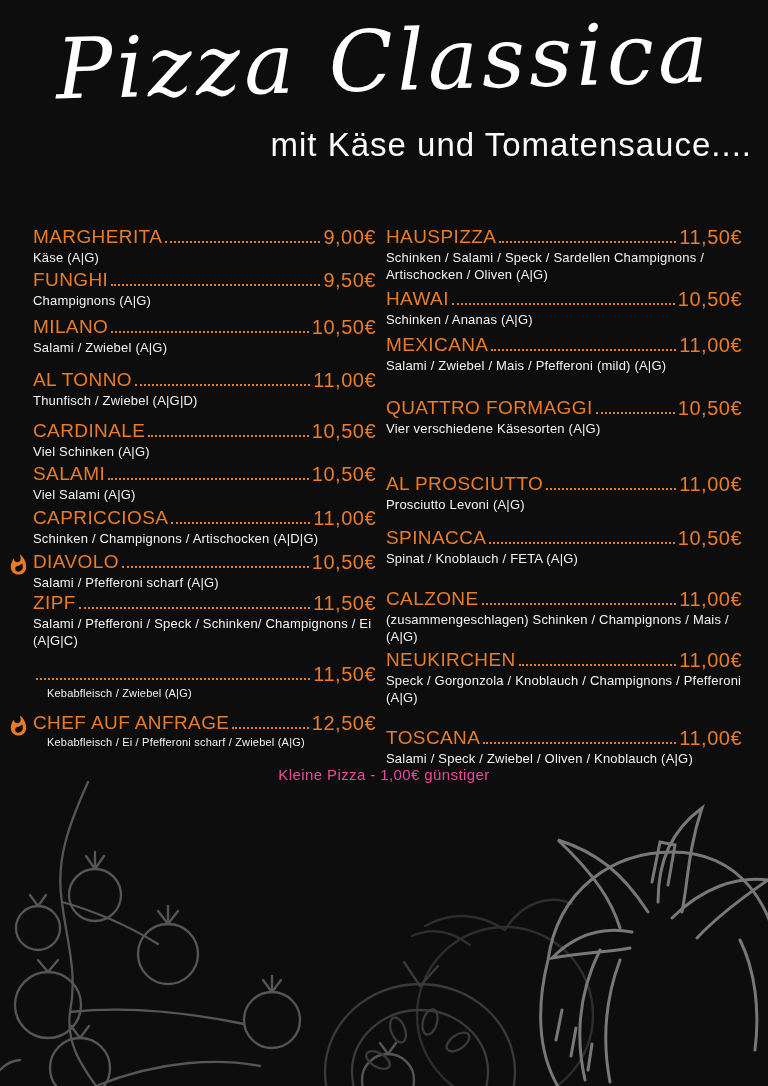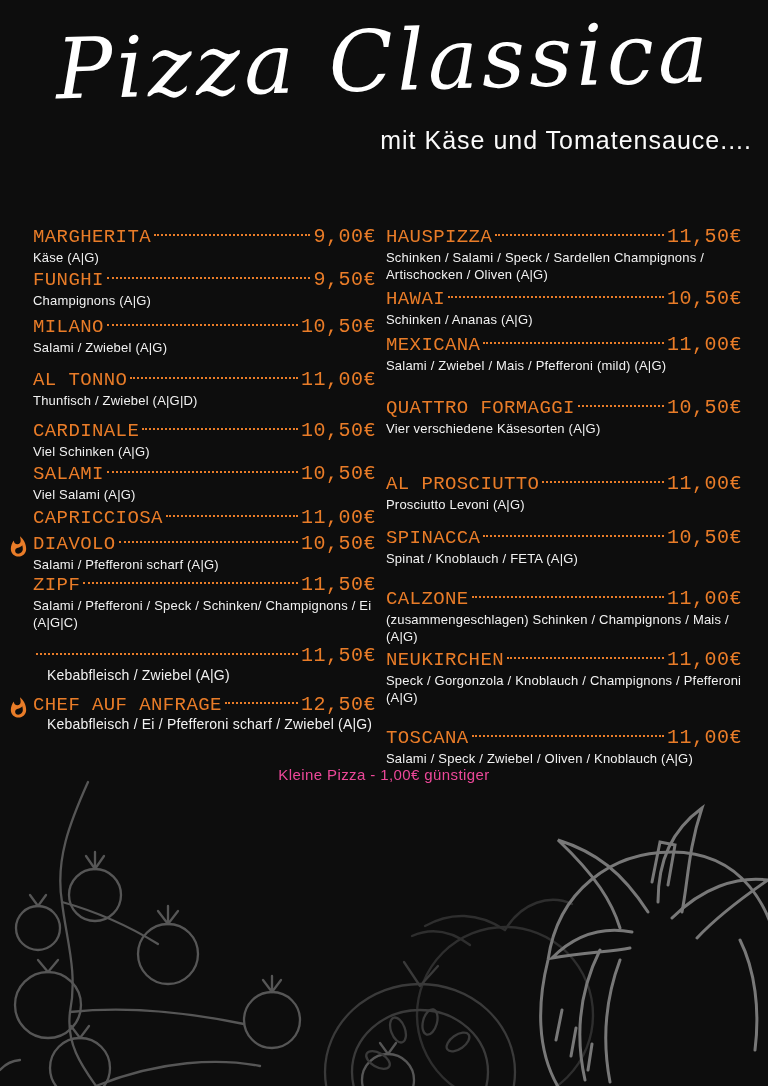--- a/index.html
+++ b/index.html
@@ -22,48 +22,48 @@
     text-align:center;
     font-family:"DejaVu Serif", serif;
     font-style:italic;font-weight:400;
     font-size:84px;line-height:118px;
     color:#ffffff;letter-spacing:4px;
     transform:rotate(-1.5deg);
     white-space:nowrap;
   }
   .subtitle{
     position:absolute;top:126px;right:16px;
-    font-size:25px;letter-spacing:1px;color:#fafafa;
+    font-size:33px;letter-spacing:1px;color:#fafafa;
     white-space:nowrap;
   }
 
   
   .col{position:absolute;top:226px;}
   .col-left{left:33px;width:343px;}
   .col-right{left:386px;width:356px;}
 
   .item{position:relative;}
-  .name-row{display:flex;align-items:center;font-family:Liberation Mono, monospace;}
+  .name-row{display:flex;align-items:flex-end;}
   .name{
     color:var(--accent);font-size:19px;letter-spacing:.4px;
     white-space:nowrap;line-height:22px;
   }
   .leader{
     flex:1;border-bottom:2px dotted var(--accent);
     margin:0 3px 5px 3px;min-width:12px;
   }
   .price{
     color:var(--accent);font-size:20px;letter-spacing:.5px;
     white-space:nowrap;line-height:22px;
   }
   .desc{
     color:var(--txt);font-size:13px;letter-spacing:.2px;
     line-height:17px;margin-top:1px;
   }
-  .desc.small{font-size:14px;line-height:14px;padding-left:14px;}
+  .desc.small{font-size:11px;line-height:14px;padding-left:14px;}
 
   .flame{
     position:absolute;left:-26px;top:1px;width:23px;height:26px;
   }
 
   
   .note{
     position:absolute;top:766px;left:0;width:100%;
     text-align:center;font-size:15px;letter-spacing:.4px;color:#ec4899;
   }
@@ -137,20 +137,21 @@
       </div>
       <div class="desc">Viel Salami (A|G)</div>
     </div>
 
     <div class="item" style="margin-top:4px">
       <div class="name-row">
         <span class="name">CAPRICCIOSA</span>
         <span class="leader"></span>
         <span class="price">11,00€</span>
       </div>
+      <div class="desc">Schinken / Champignons / Artischocken (A|D|G)</div>
     </div>
 
     <div class="item" style="margin-top:4px">
       <svg class="flame" viewBox="0 0 24 24">
           <path fill="#E97C28" d="M13.5.67s.74 2.65.74 4.8c0 2.06-1.35 3.73-3.41 3.73-2.07 0-3.63-1.67-3.63-3.73l.03-.36C5.21 7.51 4 10.62 4 14c0 4.42 3.58 8 8 8s8-3.58 8-8C20 8.61 17.41 3.8 13.5.67zM11.71 19c-1.78 0-3.22-1.4-3.22-3.14 0-1.62 1.05-2.76 2.81-3.12 1.77-.36 3.6-1.21 4.62-2.58.39 1.29.59 2.65.59 4.04 0 2.65-2.15 4.8-4.8 4.8z"></path>
         </svg>
       <div class="name-row">
         <span class="name">DIAVOLO</span>
         <span class="leader"></span>
         <span class="price">10,50€</span>

